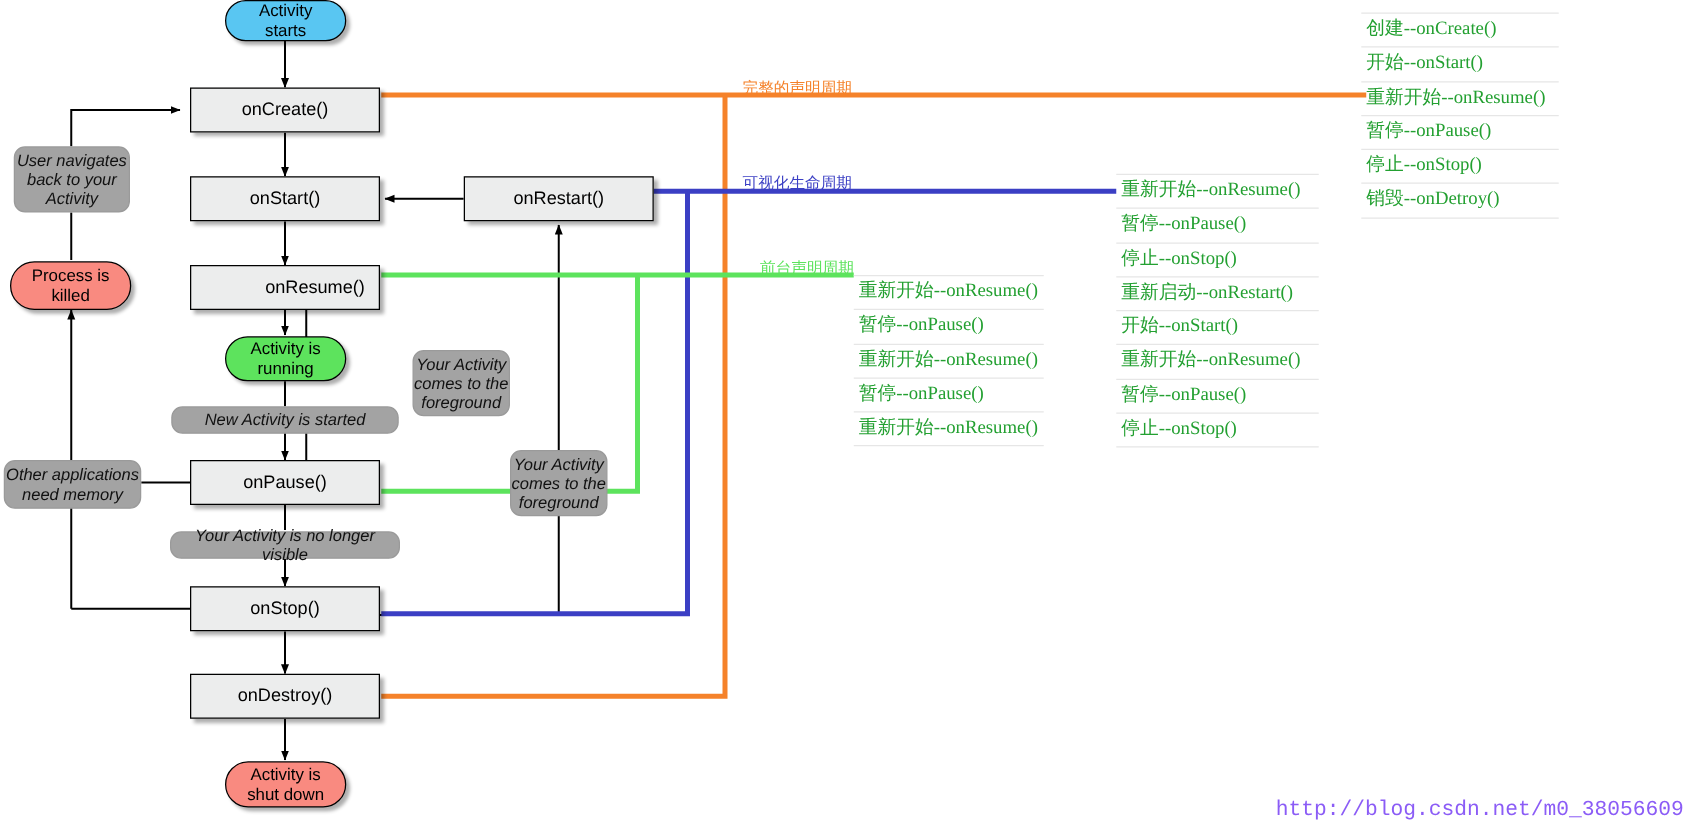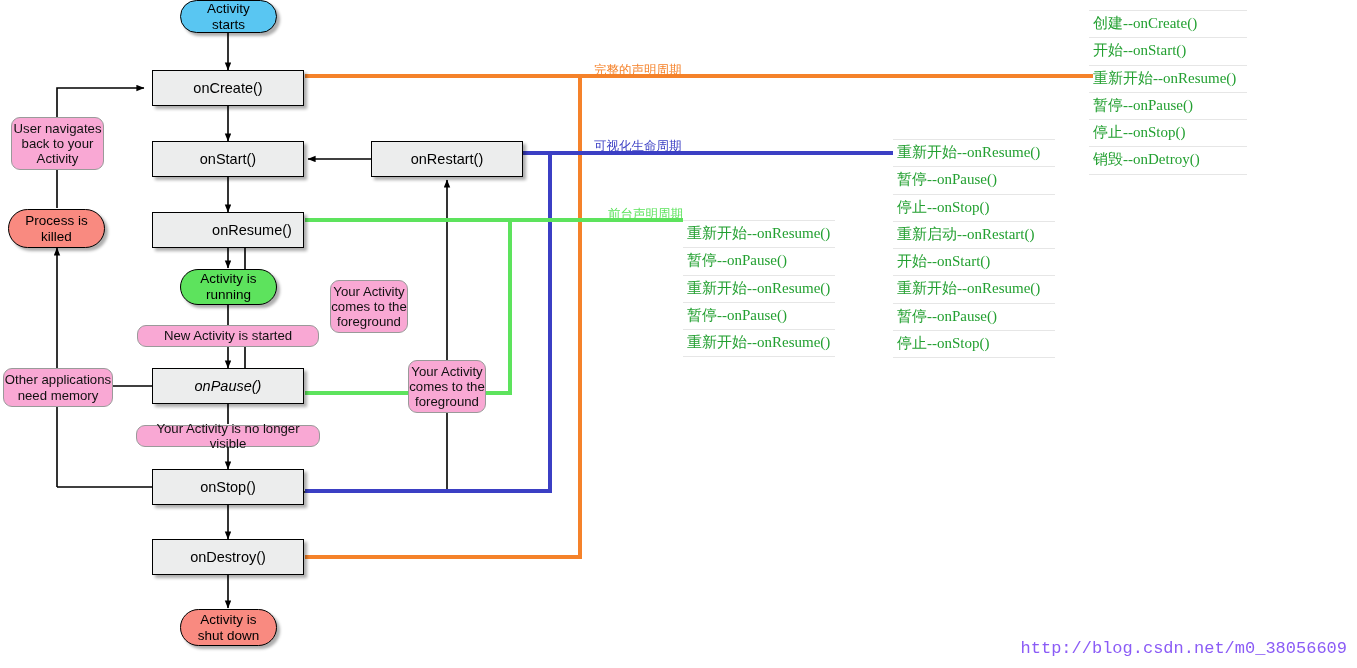--- a/index.html
+++ b/index.html
@@ -12,22 +12,22 @@
   
   .node{position:absolute;box-sizing:border-box;display:flex;align-items:center;
         justify-content:center;text-align:center;line-height:1.15;}
   .proc{background:#eceded;border:1.6px solid #000;color:#000;font-size:14.5px;
         box-shadow:3px 3px 3px rgba(0,0,0,.32);}
   .term{border:1.6px solid #000;border-radius:999px;font-size:13.5px;color:#000;
         box-shadow:3px 3px 3px rgba(0,0,0,.32);}
   .term.blue{background:#59c6f2;}
   .term.green{background:#5de35d;}
   .term.red{background:#f98a80;}
-  .note{background:#f9a8d4;border:1.1px solid #9a9a9a;border-radius:9px;
-        font-size:13.2px;color:#111;}
+  .note{background:#a3a3a3;border:1.1px solid #9a9a9a;border-radius:9px;
+        font-style:italic;font-size:13.2px;color:#111;}
 
   
   .calllist{position:absolute;}
   .calllist .row{border-bottom:1px solid #e6e6e6;color:#23a031;
                  font-family:Liberation Serif, serif;font-size:15px;
                  white-space:nowrap;padding:1px 4px 2px 4px;line-height:1.55;}
   .calllist .row.top{border-top:1px solid #e6e6e6;}
 
   
   .linelabel{position:absolute;font-size:12.5px;white-space:nowrap;
@@ -123,21 +123,21 @@
 
     <div class="node term green" style="left:180px;top:269px;width:97px;height:36px;">
       <span style="white-space:pre-line;">Activity is
 running</span>
     </div>
 
     <div class="node proc" style="left:371px;top:141px;width:152px;height:36px;">
       <span>onRestart()</span>
     </div>
 
-    <div class="node proc" style="left:152px;top:368px;width:152px;height:36px;font-style:italic;">
+    <div class="node proc" style="left:152px;top:368px;width:152px;height:36px;">
       <span>onPause()</span>
     </div>
 
     <div class="node proc" style="left:152px;top:469px;width:152px;height:36px;">
       <span>onStop()</span>
     </div>
 
     <div class="node proc" style="left:152px;top:539px;width:152px;height:36px;">
       <span>onDestroy()</span>
     </div>

